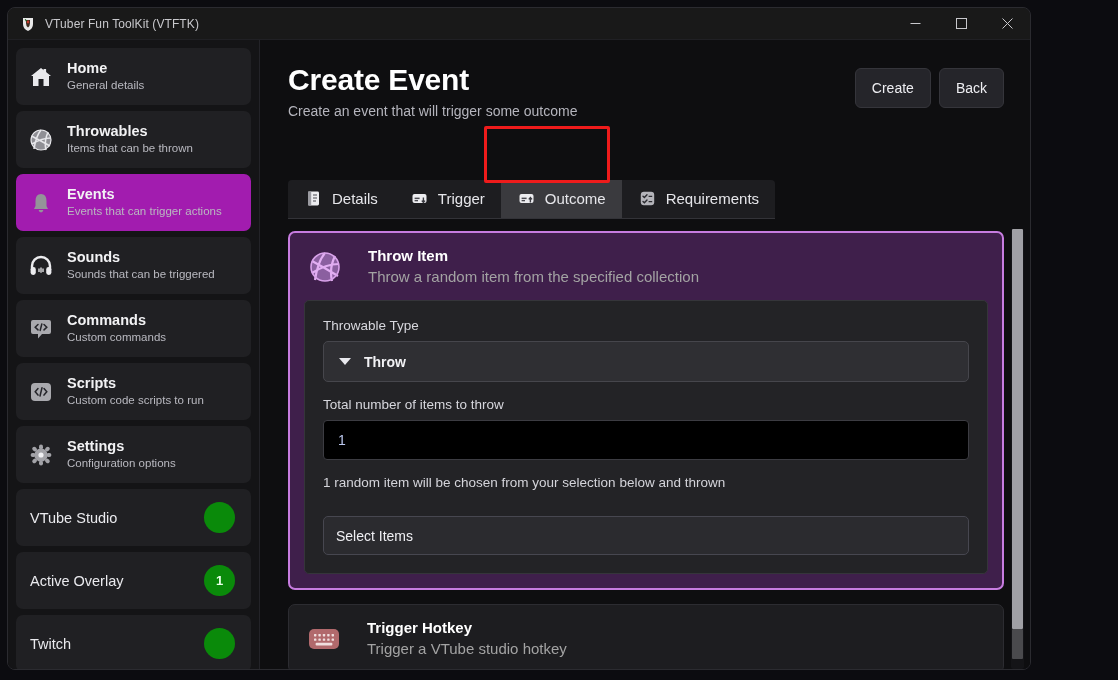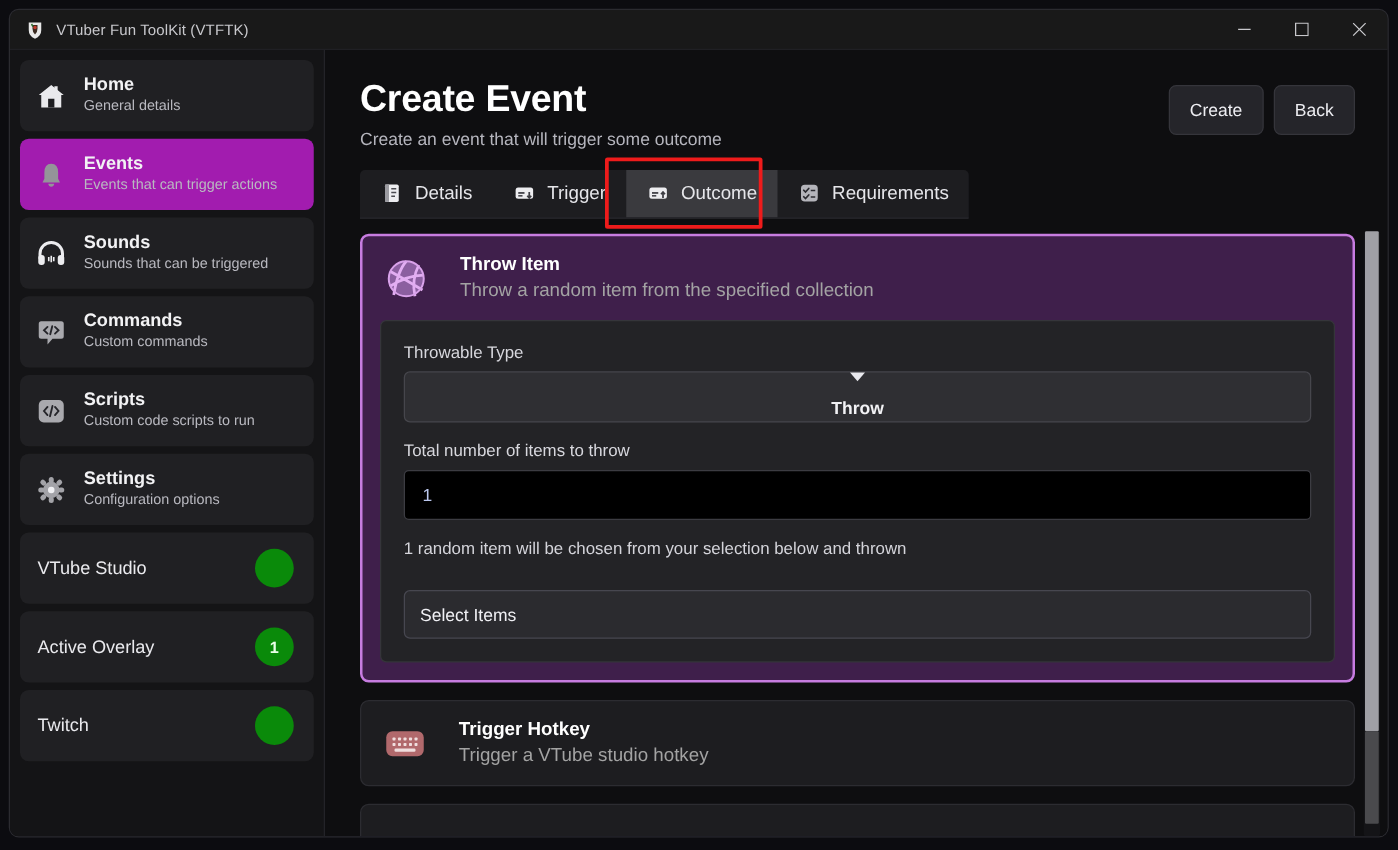--- a/index.html
+++ b/index.html
@@ -5,21 +5,21 @@
   * { box-sizing: border-box; margin: 0; padding: 0; }
   html, body {
     width: 1118px; height: 680px;
     background: #0c0c10;
     font-family: "Liberation Sans", sans-serif;
     overflow: hidden;
   }
   .app-window {
     position: absolute;
     left: 7px; top: 7px;
-    width: 1104px; height: 663px;
+    width: 1024px; height: 663px;
     background: #1a1a1d;
     border-radius: 8px;
     border: 1px solid #2b2b30;
     overflow: hidden;
     display: flex;
     flex-direction: column;
   }
   
   .titlebar {
     height: 32px;
@@ -134,20 +134,21 @@
     white-space: nowrap;
   }
   
   .tabs-wrap { margin-top: 16px; position: relative; }
   .tabs {
     display: inline-flex;
     background: #1d1d20;
     border-radius: 4px 4px 0 0;
     overflow: hidden;
     border-bottom: 1px solid #333338;
+    margin-top: 44px;
   }
   .tab {
     display: flex; align-items: center; gap: 9px;
     padding: 9px 16px 10px 16px;
     cursor: pointer;
     color: #e6e6ea;
     font-size: 15px;
     white-space: nowrap;
   }
   .tab.active { background: #3a3a3e; }
@@ -207,21 +208,20 @@
     border: 1px solid #46464c;
     border-radius: 5px;
     height: 41px;
     display: flex; align-items: center;
     padding: 0 15px;
     gap: 13px;
     cursor: pointer;
     color: #f2f2f5;
     font-size: 14px;
     font-weight: 700;
-    flex-direction: column;
   }
   .caret {
     width: 0; height: 0;
     border-left: 6px solid transparent;
     border-right: 6px solid transparent;
     border-top: 7px solid #e9e9ee;
   }
   .num-input {
     background: #000000;
     border: 1px solid #3c3c42;
@@ -319,20 +319,33 @@
             <rect x="10.5" y="15" width="5" height="7" fill="#1d1d20"></rect>
             <rect x="15.5" y="5" width="2.6" height="4" fill="#e9e9ec"></rect>
           </svg>
         </span>
         <span class="nav-text">
           <span class="nav-title">Home</span>
           <span class="nav-sub">General details</span>
         </span>
       </div>
 
+      <div class="nav-item">
+        <span class="nav-icon">
+          <svg width="26" height="26" viewBox="0 0 26 26">
+            <circle cx="13" cy="13" r="10" fill="#8f8f95"></circle>
+            <path d="M13 3 Q8 9 6 22 M23 11 Q14 11 4 17 M20 5 Q16 14 18 23 M3.5 9 Q13 14 22 19" stroke="#e6e6ea" stroke-width="1.6" fill="none"></path>
+            <circle cx="13" cy="13" r="10" fill="none" stroke="#e6e6ea" stroke-width="1.2"></circle>
+          </svg>
+        </span>
+        <span class="nav-text">
+          <span class="nav-title">Throwables</span>
+          <span class="nav-sub">Items that can be thrown</span>
+        </span>
+      </div>
 
       <div class="nav-item active">
         <span class="nav-icon">
           <svg width="26" height="26" viewBox="0 0 26 26">
             <path d="M13 4 Q18.5 4 18.5 11 L18.5 16 L20 19 L6 19 L7.5 16 L7.5 11 Q7.5 4 13 4 Z" fill="#949499"></path>
             <path d="M10.6 20 Q11 22.4 13 22.4 Q15 22.4 15.4 20 Z" fill="#949499"></path>
           </svg>
         </span>
         <span class="nav-text">
           <span class="nav-title">Events</span>

